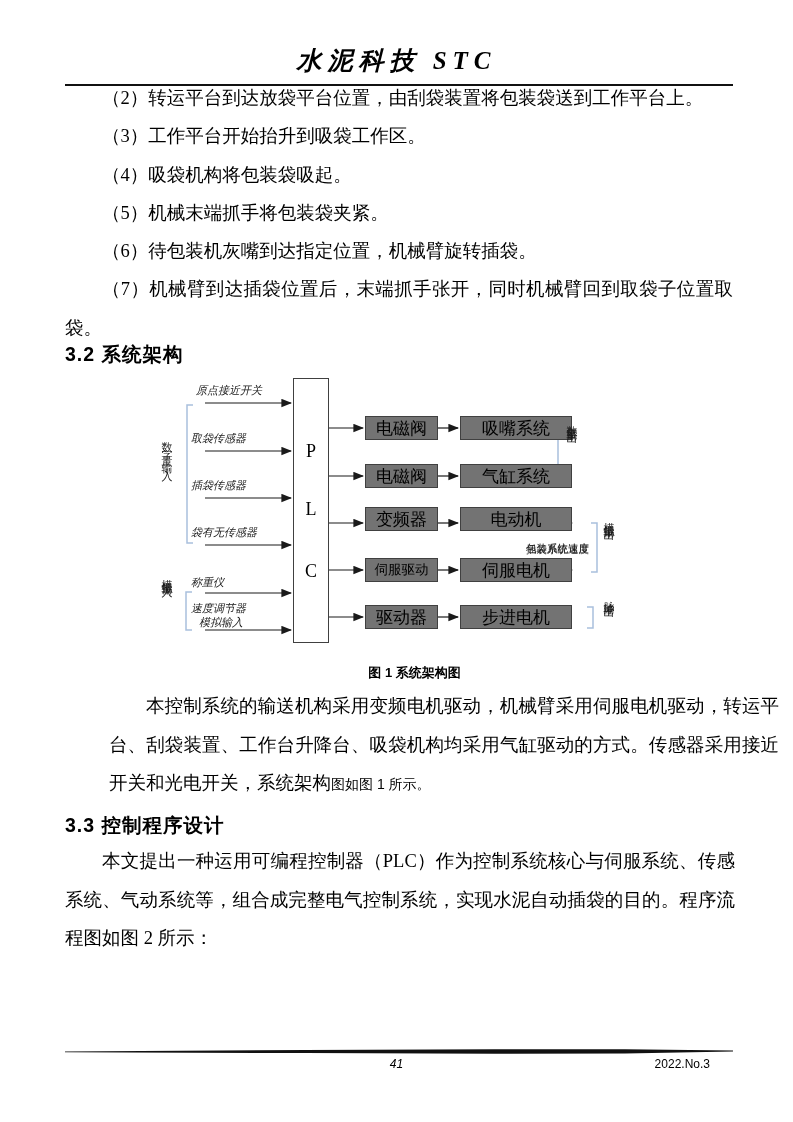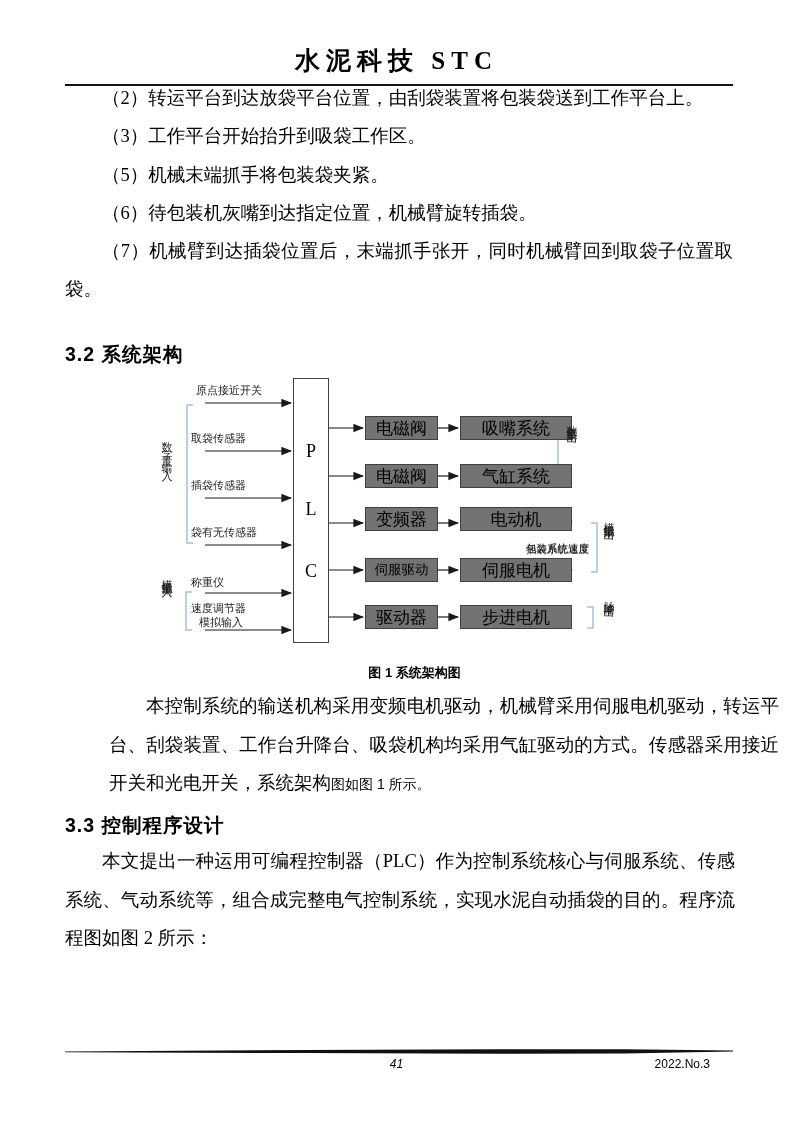--- a/index.html
+++ b/index.html
@@ -13,20 +13,21 @@
     font-family: "Liberation Serif", serif;
     color: #000000;
   }
   
   .journal-title {
     position: absolute;
     top: 44px; left: 0; width: 100%;
     text-align: center;
     font-size: 25px;
     font-weight: 700;
+    font-style: italic;
     letter-spacing: 6px;
     font-family: "Liberation Serif", serif;
   }
   .header-rule {
     position: absolute;
     top: 84px; left: 65px; width: 668px; height: 2px;
     background: #111111;
   }
   
   .steps {
@@ -76,20 +77,21 @@
     top: 375px; left: 60px;
     width: 680px; height: 278px;
   }
   #diagram svg.wires { position: absolute; left: 0; top: 0; }
   .dlabel {
     position: absolute;
     font-size: 11px;
     font-family: "Liberation Sans", sans-serif;
     white-space: nowrap;
     color: #1a1a1a;
+    font-style: italic;
   }
   .out-label {
     position: absolute;
     font-size: 10.5px;
     font-family: "Liberation Sans", sans-serif;
     white-space: nowrap;
     color: #1a1a1a;
   }
   .vtext {
     position: absolute;
@@ -155,20 +157,21 @@
 <body>
 
 <div class="page">
 
   <div class="journal-title">水泥科技 STC</div>
   <div class="header-rule"></div>
 
   <div class="steps">
     <p>（2）转运平台到达放袋平台位置，由刮袋装置将包装袋送到工作平台上。</p>
     <p>（3）工作平台开始抬升到吸袋工作区。</p>
+    <p>（4）吸袋机构将包装袋吸起。</p>
     <p>（5）机械末端抓手将包装袋夹紧。</p>
     <p>（6）待包装机灰嘴到达指定位置，机械臂旋转插袋。</p>
     <p>（7）机械臂到达插袋位置后，末端抓手张开，同时机械臂回到取袋子位置取袋。</p>
   </div>
 
   <div class="sec-heading" id="heading-32">3.2 系统架构</div>
 
   <div id="diagram">
     <svg class="wires" width="680" height="278" viewBox="0 0 680 278">
       <defs>

